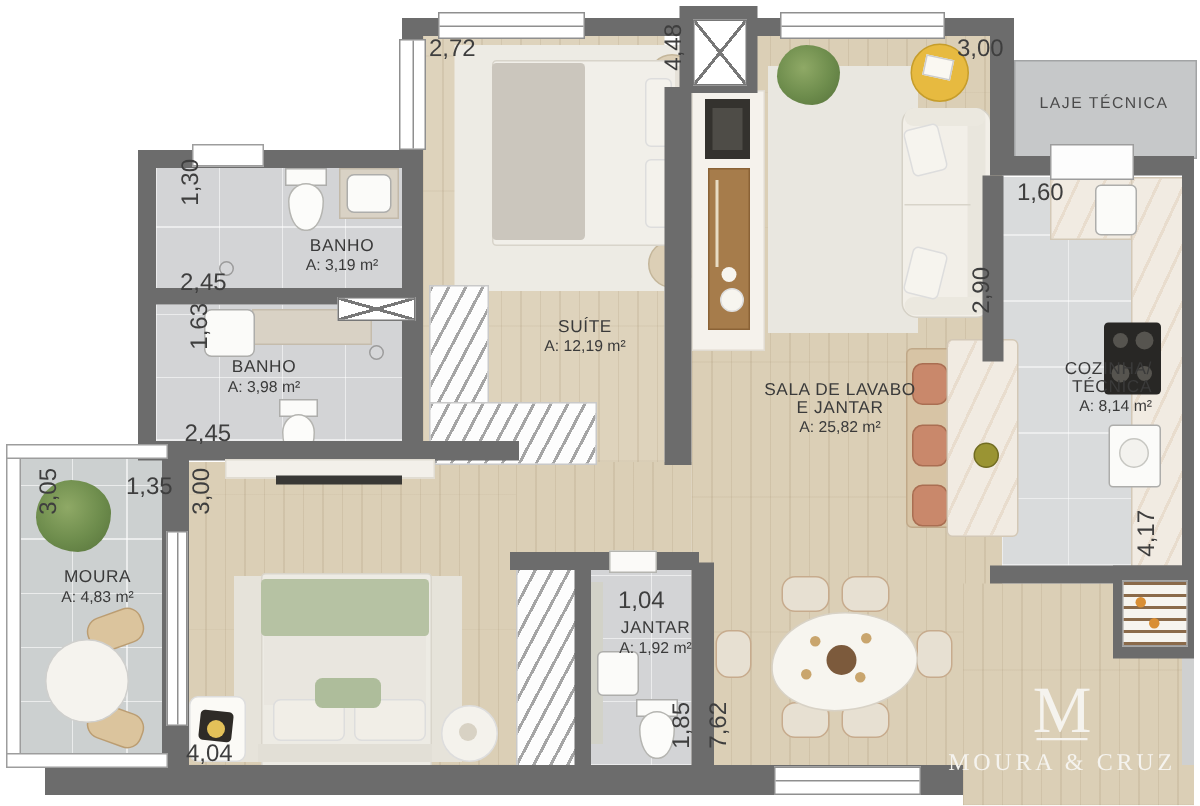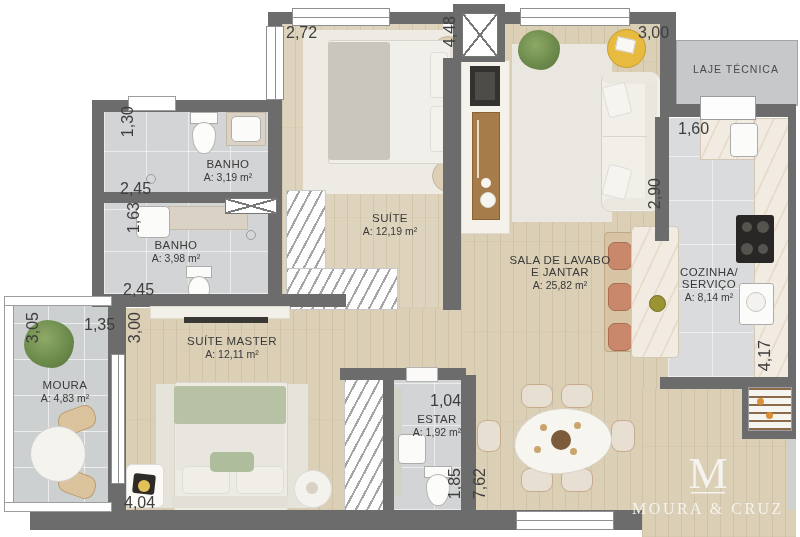--- a/index.html
+++ b/index.html
@@ -223,55 +223,51 @@
   </div>
   <div class="rlabel" style="left:320px;top:212px;width:140px;">
     <div class="rname">SUÍTE</div>
     <div class="rarea">A: 12,19 m²</div>
   </div>
   <div class="rlabel" style="left:490px;top:254px;width:140px;">
     <div class="rname">SALA DE LAVABO</div>
     <div class="rname">E JANTAR</div>
     <div class="rarea">A: 25,82 m²</div>
   </div>
-  <div class="rlabel" style="left:650px;top:266px;width:118px;">
+  <div class="rlabel" style="left:650px;top:240px;width:118px;text-align:right;">
     <div class="rname">COZINHA/</div>
-    <div class="rname">SERVIÇO</div>
+    <div class="rname">TÉCNICA</div>
     <div class="rarea">A: 8,14 m²</div>
-  </div>
-  <div class="rlabel" style="left:152px;top:335px;width:160px;">
-    <div class="rname">SUÍTE MASTER</div>
-    <div class="rarea">A: 12,11 m²</div>
   </div>
   <div class="rlabel" style="left:15px;top:379px;width:100px;">
     <div class="rname">MOURA</div>
     <div class="rarea">A: 4,83 m²</div>
   </div>
   <div class="rlabel" style="left:394px;top:413px;width:86px;">
-    <div class="rname">ESTAR</div>
+    <div class="rname">JANTAR</div>
     <div class="rarea">A: 1,92 m²</div>
   </div>
   <div class="rlabel" style="left:676px;top:63px;width:120px;">
     <div class="rname" style="font-size:10.5px;letter-spacing:1px;color:#4a4a4a;">LAJE TÉCNICA</div>
   </div>
 
   <span class="dim" style="left:286px;top:24px;">2,72</span>
   <span class="dim dimv" style="left:441px;top:16px;">4,48</span>
   <span class="dim" style="left:638px;top:24px;">3,00</span>
   <span class="dim dimv" style="left:119px;top:106px;">1,30</span>
   <span class="dim" style="left:120px;top:180px;">2,45</span>
   <span class="dim dimv" style="left:125px;top:202px;">1,63</span>
   <span class="dim" style="left:123px;top:281px;">2,45</span>
   <span class="dim dimv" style="left:24px;top:312px;">3,05</span>
   <span class="dim" style="left:84px;top:316px;">1,35</span>
   <span class="dim dimv" style="left:126px;top:312px;">3,00</span>
   <span class="dim dimv" style="left:646px;top:178px;">2,90</span>
   <span class="dim" style="left:678px;top:120px;">1,60</span>
   <span class="dim dimv" style="left:756px;top:340px;">4,17</span>
-  <span class="dim" style="left:430px;top:392px;">1,04</span>
+  <span class="dim" style="left:412px;top:392px;">1,04</span>
   <span class="dim dimv" style="left:446px;top:468px;">1,85</span>
   <span class="dim dimv" style="left:471px;top:468px;">7,62</span>
   <span class="dim" style="left:124px;top:494px;">4,04</span>
 
   <div class="logo" style="left:616px;top:448px;width:184px;height:88px;">
     <svg width="52" height="52" viewBox="0 0 52 52" style="display:block;margin:0 auto;">
       <text x="26" y="40" text-anchor="middle" style="font-family:'Liberation Serif',serif;font-size:44px;fill:#f5f3ee;">M</text>
       <rect x="9" y="44" width="34" height="1.5" fill="#f5f3ee"></rect>
     </svg>
     <div class="logo-name">MOURA &amp; CRUZ</div>

